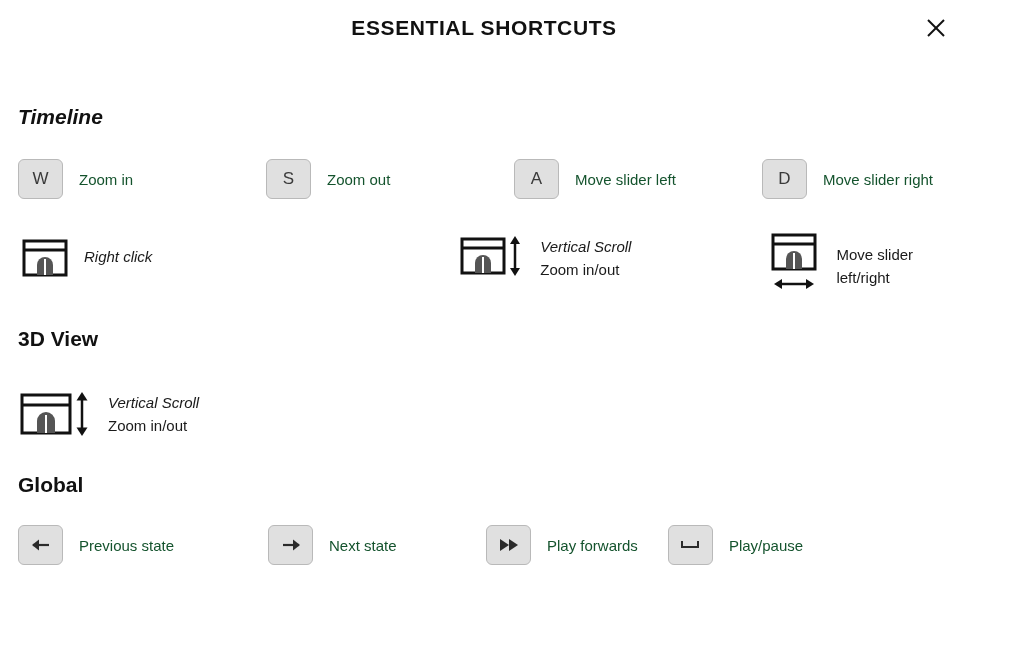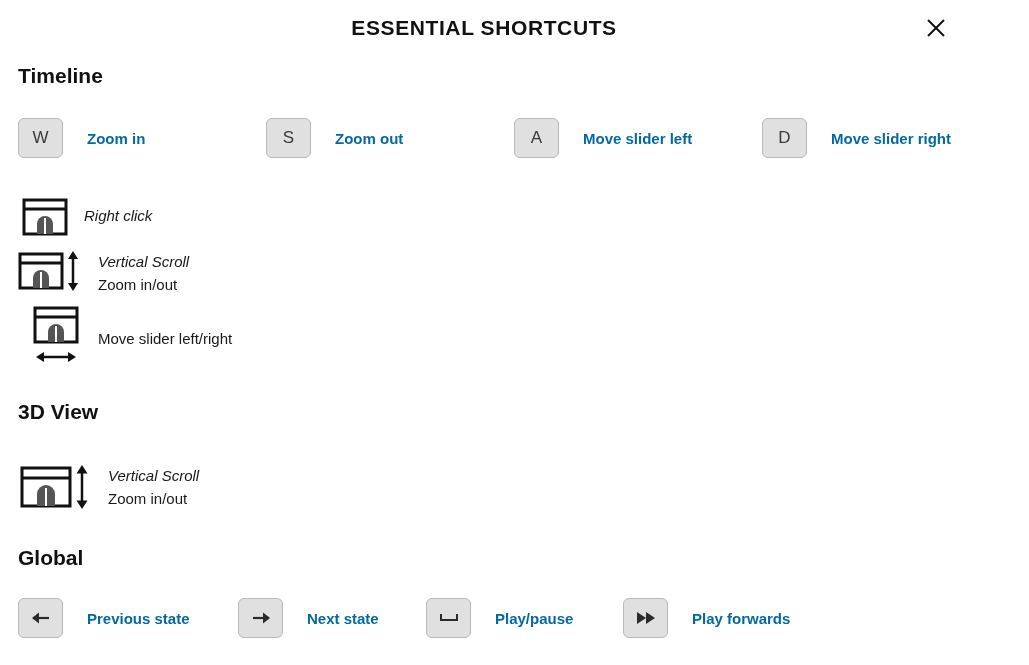--- a/index.html
+++ b/index.html
@@ -71,25 +71,24 @@
     display: flex;
     align-items: center;
     justify-content: center;
     font-size: 17px;
     color: #3a3a3a;
     box-sizing: border-box;
     flex: none;
   }
 
   .key-label {
-    margin-left: 24px;
+    margin-left: 16px;
     font-size: 15px;
-    color: #0369a1;
+    color: #14532d;
     white-space: nowrap;
-    font-weight: bold;
   }
 
   .mouse-entry {
     display: flex;
     align-items: center;
   }
 
   .mouse-text {
     margin-left: 14px;
     line-height: 1.55;
@@ -115,21 +114,21 @@
 
   <div class="title">ESSENTIAL SHORTCUTS</div>
 
   <div class="close-btn">
     <svg width="22" height="22" viewBox="0 0 22 22" aria-hidden="true">
       <line x1="3" y1="3" x2="19" y2="19" stroke="#111" stroke-width="2"></line>
       <line x1="19" y1="3" x2="3" y2="19" stroke="#111" stroke-width="2"></line>
     </svg>
   </div>
 
-  <div style="margin-top:24px;">
+  <div style="margin-top:65px;font-style:italic;">
     <div class="section-title">Timeline</div>
   </div>
 
   <div class="row" style="margin-top:30px;">
     <div class="entry" style="width:248px;">
       <div class="key-cap">W</div>
       <div class="key-label">Zoom in</div>
     </div>
     <div class="entry" style="width:248px;">
       <div class="key-cap">S</div>
@@ -138,21 +137,21 @@
     <div class="entry" style="width:248px;">
       <div class="key-cap">A</div>
       <div class="key-label">Move slider left</div>
     </div>
     <div class="entry">
       <div class="key-cap">D</div>
       <div class="key-label">Move slider right</div>
     </div>
   </div>
 
-  <div class="row" style="margin-top:30px; align-items:flex-start;flex-direction:column;">
+  <div class="row" style="margin-top:30px; align-items:flex-start;">
 
     <div class="mouse-entry" style="width:448px;">
       <span>
         <svg width="52" height="52" viewBox="0 0 52 52" aria-hidden="true">
           <rect x="6" y="12" width="42" height="34" fill="none" stroke="#111" stroke-width="3"></rect>
           <line x1="6" y1="21" x2="48" y2="21" stroke="#111" stroke-width="3"></line>
           <path d="M19 46 v-10 a8 8 0 0 1 16 0 v10 z" fill="#555"></path>
           <line x1="27" y1="46" x2="27" y2="30" stroke="#fff" stroke-width="2"></line>
         </svg>
       </span>
@@ -218,52 +217,52 @@
         <span class="action">Vertical Scroll</span>
         <span class="desc">Zoom in/out</span>
       </div>
     </div>
   </div>
 
   <div style="margin-top:28px;">
     <div class="section-title">Global</div>
   </div>
 
-  <div class="row" style="margin-top:28px;">
+  <div class="row" style="margin-top:28px;gap:30px;">
     <div class="entry" style="width:220px;">
       <div class="key-cap">
         <svg width="24" height="18" viewBox="0 0 24 18" aria-hidden="true">
           <line x1="4" y1="9" x2="20" y2="9" stroke="#2b2b2b" stroke-width="2.2"></line>
           <path d="M3 9 l7 -5.5 v11 z" fill="#2b2b2b"></path>
         </svg>
       </div>
       <div class="key-label">Previous state</div>
     </div>
     <div class="entry" style="width:188px;">
       <div class="key-cap">
         <svg width="24" height="18" viewBox="0 0 24 18" aria-hidden="true">
           <line x1="4" y1="9" x2="20" y2="9" stroke="#2b2b2b" stroke-width="2.2"></line>
           <path d="M21 9 l-7 -5.5 v11 z" fill="#2b2b2b"></path>
         </svg>
       </div>
       <div class="key-label">Next state</div>
     </div>
-    <div class="entry" style="width:197px;">
-      <div class="key-cap">
-        <svg width="24" height="14" viewBox="0 0 24 14" aria-hidden="true">
-          <path d="M4 3 v6 h16 v-6" fill="none" stroke="#2b2b2b" stroke-width="2"></path>
-        </svg>
-      </div>
-      <div class="key-label">Play/pause</div>
-    </div>
     <div class="entry">
       <div class="key-cap">
         <svg width="26" height="16" viewBox="0 0 26 16" aria-hidden="true">
           <path d="M4 2 l9 6 l-9 6 z" fill="#2b2b2b"></path>
           <path d="M13 2 l9 6 l-9 6 z" fill="#2b2b2b"></path>
         </svg>
       </div>
       <div class="key-label">Play forwards</div>
     </div>
+    <div class="entry" style="width:197px;">
+      <div class="key-cap">
+        <svg width="24" height="14" viewBox="0 0 24 14" aria-hidden="true">
+          <path d="M4 3 v6 h16 v-6" fill="none" stroke="#2b2b2b" stroke-width="2"></path>
+        </svg>
+      </div>
+      <div class="key-label">Play/pause</div>
+    </div>
   </div>
 
 
 </div>
 
 </body></html>

